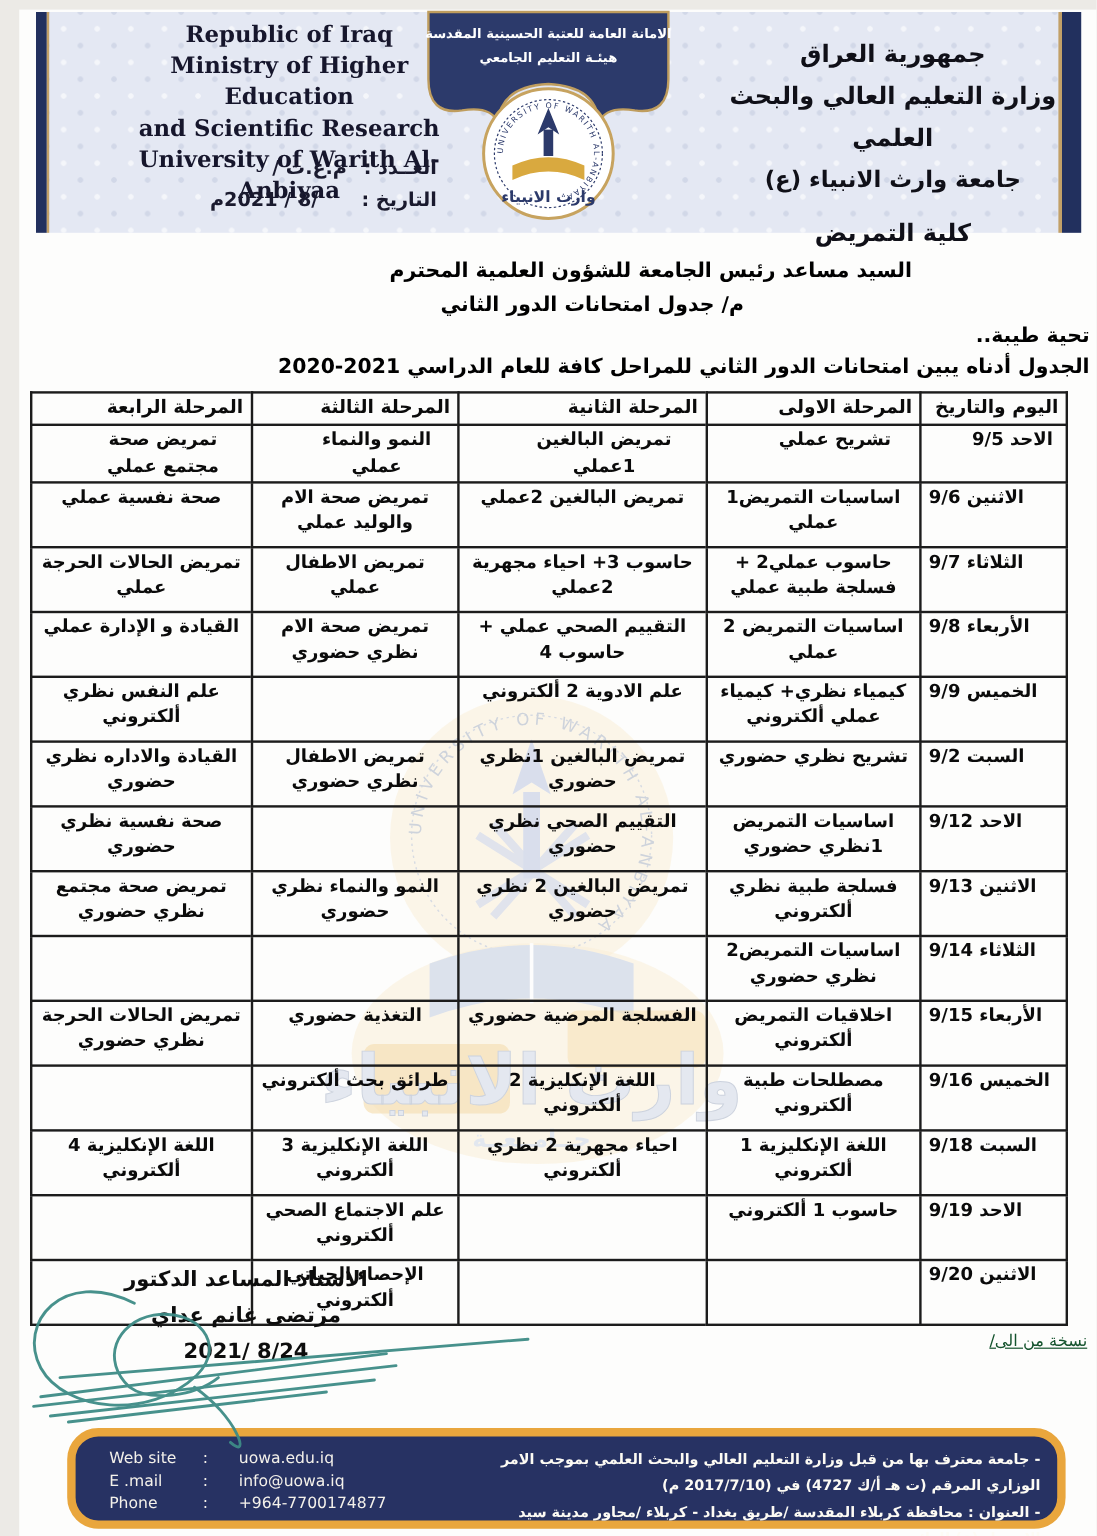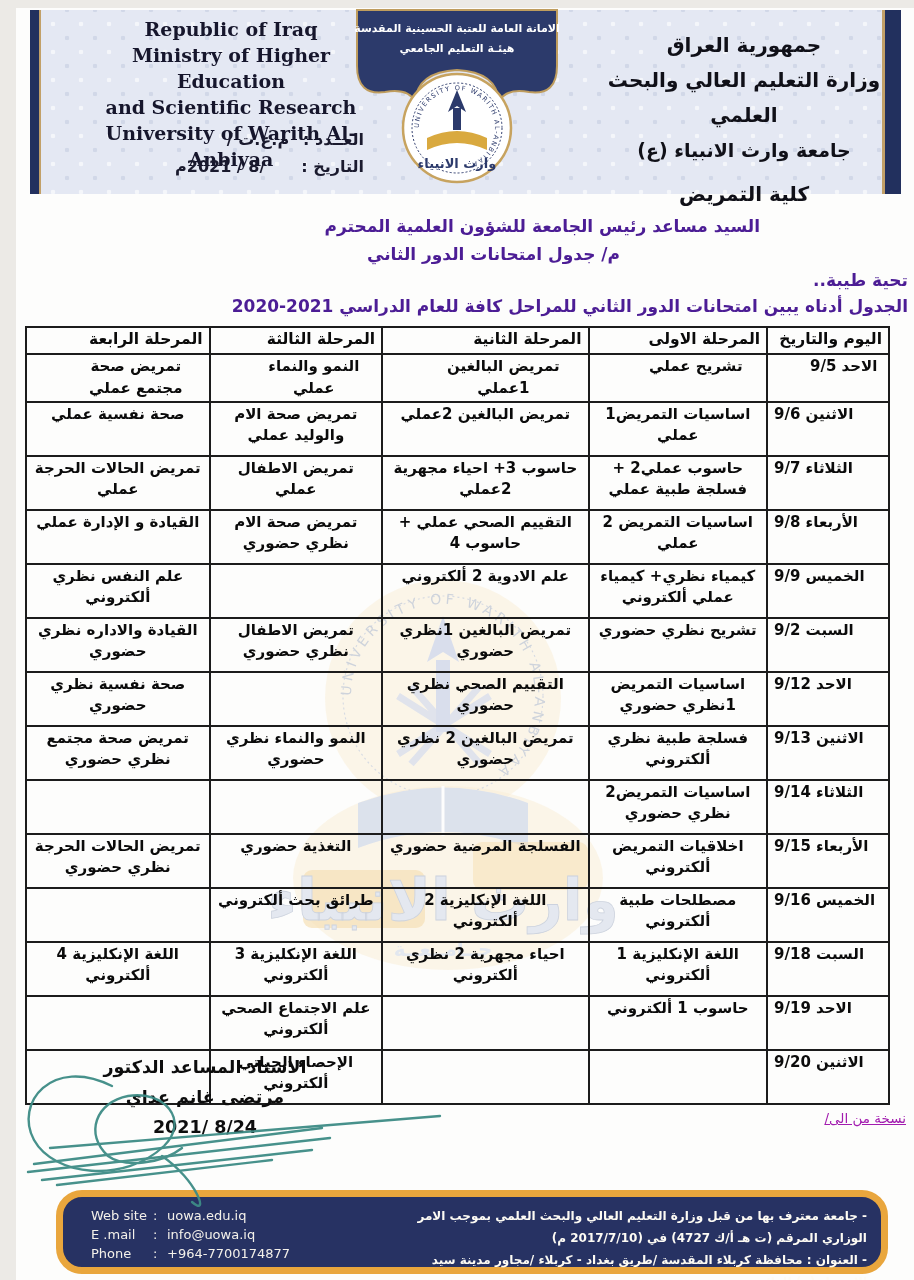--- a/index.html
+++ b/index.html
@@ -11,37 +11,37 @@
   
   .band{position:absolute;left:30px;top:10px;width:846px;height:184px;
         background-color:#e4e8f3;
         background-image:radial-gradient(rgba(255,255,255,.6) 2px,transparent 2.6px),
                          radial-gradient(rgba(167,178,205,.30) 2px,transparent 2.6px);
         background-size:28px 28px;background-position:0 0,14px 14px;
         border-left:9px solid #22305e;border-right:16px solid #22305e;}
   .band .gold-inner-right{position:absolute;right:0;top:0;width:3px;height:100%;background:#c2a068;}
   .band .gold-inner-left{position:absolute;left:0;top:0;width:2px;height:100%;background:#c2a068;}
 
-  .hdr-en{position:absolute;left:42px;top:6px;width:300px;text-align:center;
+  .hdr-en{position:absolute;left:52px;top:6px;width:300px;text-align:center;
           font-family:"DejaVu Serif","Liberation Serif",serif;font-weight:700;
           font-size:19px;line-height:26px;color:#16162c;}
   .num-date{position:absolute;left:70px;top:116px;width:255px;direction:rtl;
             font-weight:700;font-size:16px;line-height:27px;color:#1a1a2e;}
   .num-date .row{display:flex;gap:14px;justify-content:flex-start;}
   .num-date .lbl{white-space:nowrap;}
 
   .hdr-ar{position:absolute;left:563px;top:18px;width:284px;text-align:center;direction:rtl;
           font-weight:700;font-size:20px;line-height:35px;color:#101018;}
   .hdr-ar .college{margin-top:9px;}
 
   
   .emblem{position:absolute;left:351px;top:8px;}
 
   
-  .letter-line{position:absolute;direction:rtl;font-weight:700;font-size:17px;color:#4c1d95;white-space:nowrap;}
+  .letter-line{position:absolute;direction:rtl;font-weight:700;font-size:17px;color:#000000;white-space:nowrap;}
   .l-to{top:216px;right:154px;}
   .l-subj{top:244px;right:294px;}
   .l-greet{top:270px;right:6px;}
   .l-intro{top:296px;right:6px;}
 
   
   .watermark{position:absolute;left:248px;top:548px;z-index:0;opacity:.45;pointer-events:none;}
 
   
   table.exam{position:absolute;left:25px;top:326px;width:865px;z-index:1;
@@ -51,28 +51,28 @@
   table.exam th{height:24px;text-align:right;font-size:15.5px;padding-top:0;}
   table.exam td{height:50px;}
   table.exam tr.row-first td{height:36px;padding-left:42px;}
   td.c-date{text-align:left;white-space:nowrap;}
   td.c-data{text-align:center;}
 
   
   .sig-block{position:absolute;left:100px;top:1052px;width:210px;text-align:center;direction:rtl;
              font-weight:700;font-size:17.5px;line-height:30px;color:#0d0d0d;z-index:2;}
   .sig-scribble{position:absolute;left:12px;top:1068px;z-index:3;pointer-events:none;}
-  .copy-note{position:absolute;right:8px;top:1110px;direction:rtl;font-size:13.5px;color:#a21caf;
+  .copy-note{position:absolute;right:8px;top:1110px;direction:rtl;font-size:13.5px;color:#14532d;
              text-decoration:underline;text-align:center;}
 
   
   .footer{position:absolute;left:56px;top:1190px;width:818px;height:70px;background:#273263;
           border:7px solid #e9a63d;border-radius:26px;}
   .contact{position:absolute;left:28px;top:9px;color:#f4f1ea;font-size:13px;line-height:19px;}
-  .contact .row{display:flex;}
+  .contact .row{display:flex;gap:16px;}
   .contact .c-label{width:62px;display:inline-block;}
   .contact .c-colon{width:14px;display:inline-block;}
   .footer-ar{position:absolute;right:14px;top:8px;width:470px;direction:rtl;text-align:right;
              color:#fdfbf4;font-weight:700;font-size:12px;line-height:22px;}
 </style>
 </head>
 <body>
 
 <div class="page">
   <div class="edge-left"></div>

